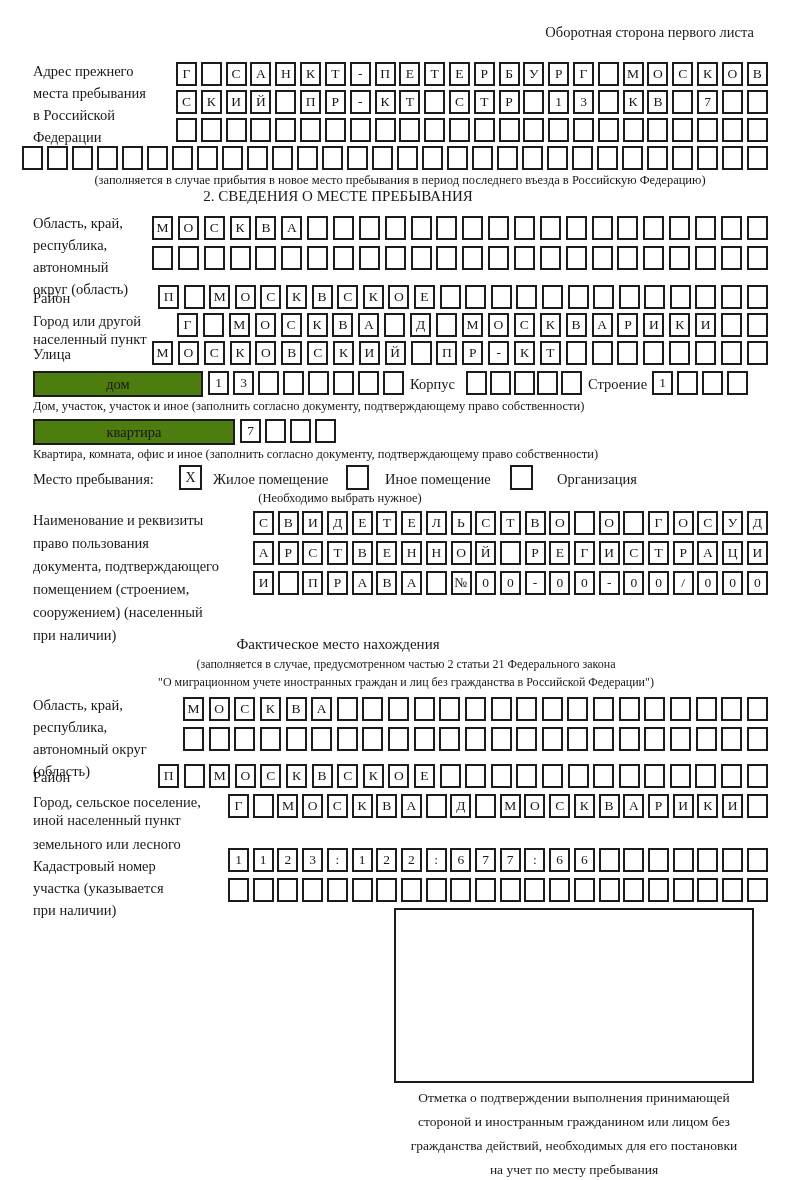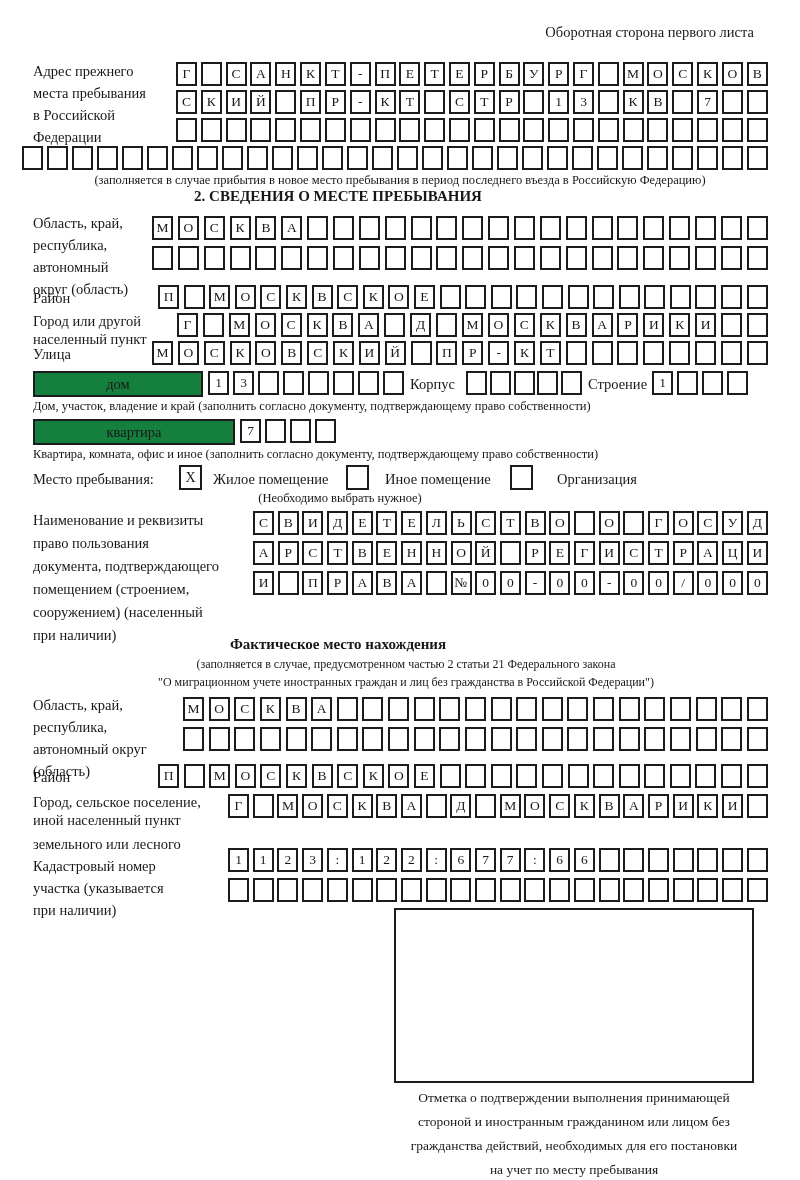--- a/index.html
+++ b/index.html
@@ -7,24 +7,24 @@
         font-family:"Liberation Serif","DejaVu Serif",serif;color:#181818;overflow:hidden;}
   .hdr{position:absolute;top:24px;right:46px;font-size:14.5px;text-align:center;}
   .lbl{position:absolute;font-size:14.5px;line-height:22px;}
   .lbl1{position:absolute;font-size:14.5px;line-height:18px;font-family:Liberation Serif, serif;}
   .boxrow{position:absolute;display:flex;justify-content:space-between;height:24px;}
   .cb{flex:none;width:21px;height:24px;border:2px solid #1c1c1c;box-sizing:border-box;
       display:flex;align-items:center;justify-content:center;font-size:13.5px;line-height:1;background:#fff;}
   .cbx{position:absolute;width:23px;height:25px;border:2px solid #1c1c1c;box-sizing:border-box;
       display:flex;align-items:center;justify-content:center;font-size:14px;background:#fff;}
   .widebox{position:absolute;height:26px;border:2px solid #1c1c1c;box-sizing:border-box;
-      display:flex;align-items:center;justify-content:center;font-size:14.5px;background:#15803d;}
+      display:flex;align-items:center;justify-content:center;font-size:14.5px;background:#4d7c0f;}
   .cap{position:absolute;font-size:12.5px;}
   .capc{position:absolute;left:0;width:800px;text-align:center;font-size:12.5px;}
-  .title{position:absolute;left:0;width:676px;text-align:center;font-weight:bold;font-size:15px;}
+  .title{position:absolute;left:0;width:676px;text-align:center;font-weight:normal;font-size:15px;}
   .notec{position:absolute;left:6px;width:800px;text-align:center;font-size:12px;}
   .stamp{position:absolute;left:394px;top:908px;width:360px;height:175px;border:2px solid #1c1c1c;box-sizing:border-box;background:#fff;}
   .stampcap{position:absolute;left:344px;top:1086px;width:460px;text-align:center;font-size:13.5px;line-height:24px;}
 </style>
 </head>
 <body>
 
 <div class="page">
 
   <div class="hdr">Оборотная сторона первого листа</div>
@@ -313,21 +313,21 @@
       <span class="cb"></span>
       <span class="cb"></span>
     </div>
   <div class="lbl" style="left:588px;top:373px">Строение</div>
   <div class="boxrow" style="left:652px;top:371px;width:96px">
       <span class="cb">1</span>
       <span class="cb"></span>
       <span class="cb"></span>
       <span class="cb"></span>
     </div>
-  <div class="cap" style="left:33px;top:399px">Дом, участок, владение и край (заполнить согласно документу, подтверждающему право собственности)</div>
+  <div class="cap" style="left:33px;top:399px">Дом, участок, участок и иное (заполнить согласно документу, подтверждающему право собственности)</div>
 
   <div class="widebox" style="left:33px;top:419px;width:202px">квартира</div>
   <div class="boxrow" style="left:240px;top:419px;width:96px">
       <span class="cb">7</span>
       <span class="cb"></span>
       <span class="cb"></span>
       <span class="cb"></span>
     </div>
   <div class="cap" style="left:33px;top:447px">Квартира, комната, офис и иное (заполнить согласно документу, подтверждающему право собственности)</div>
 

